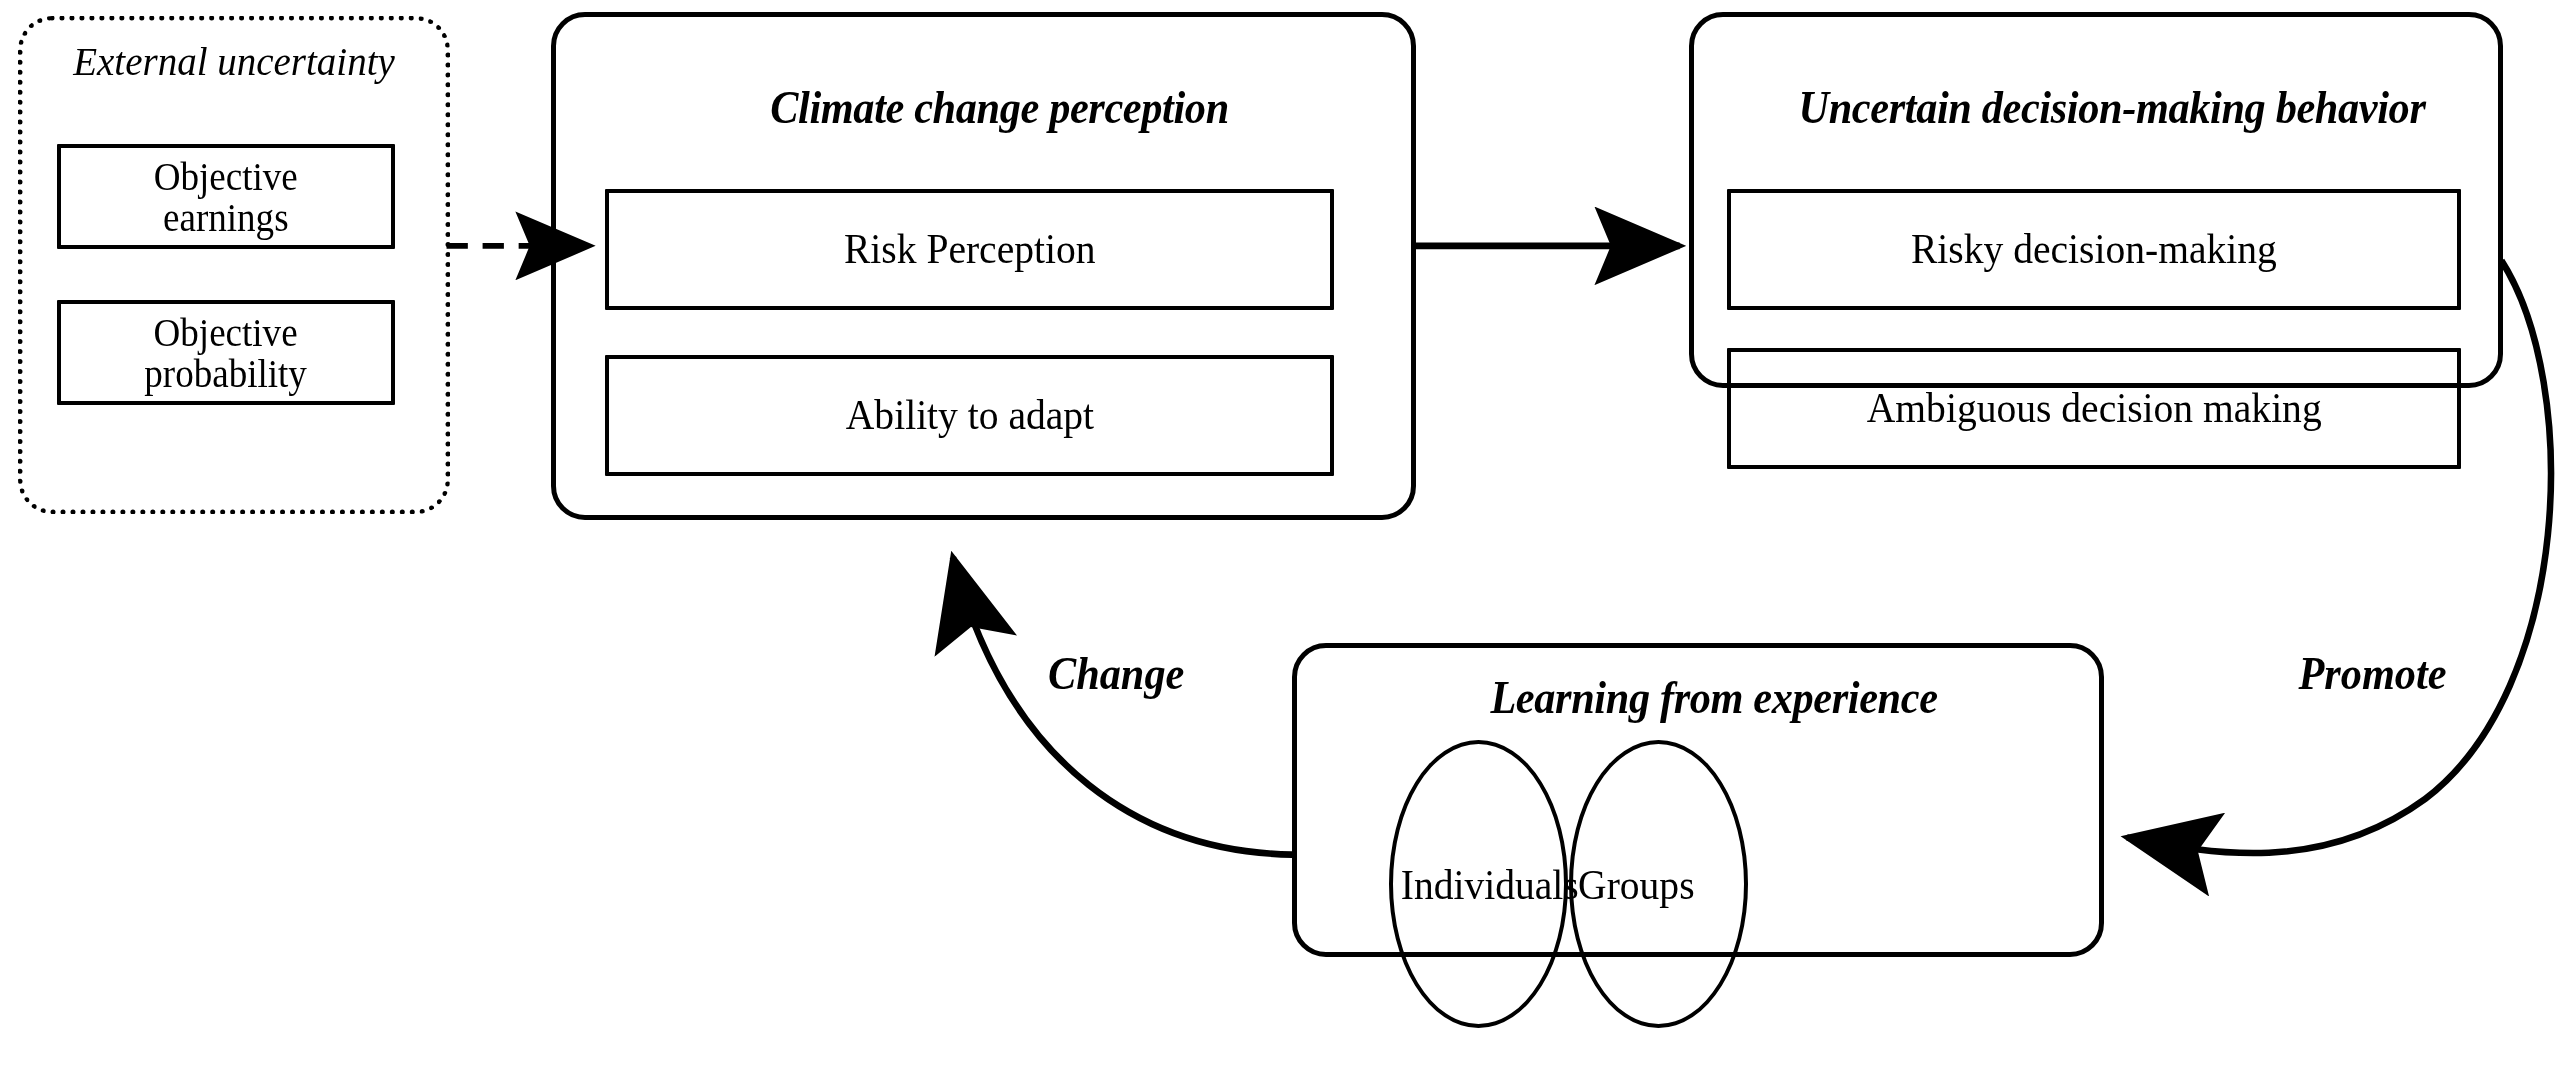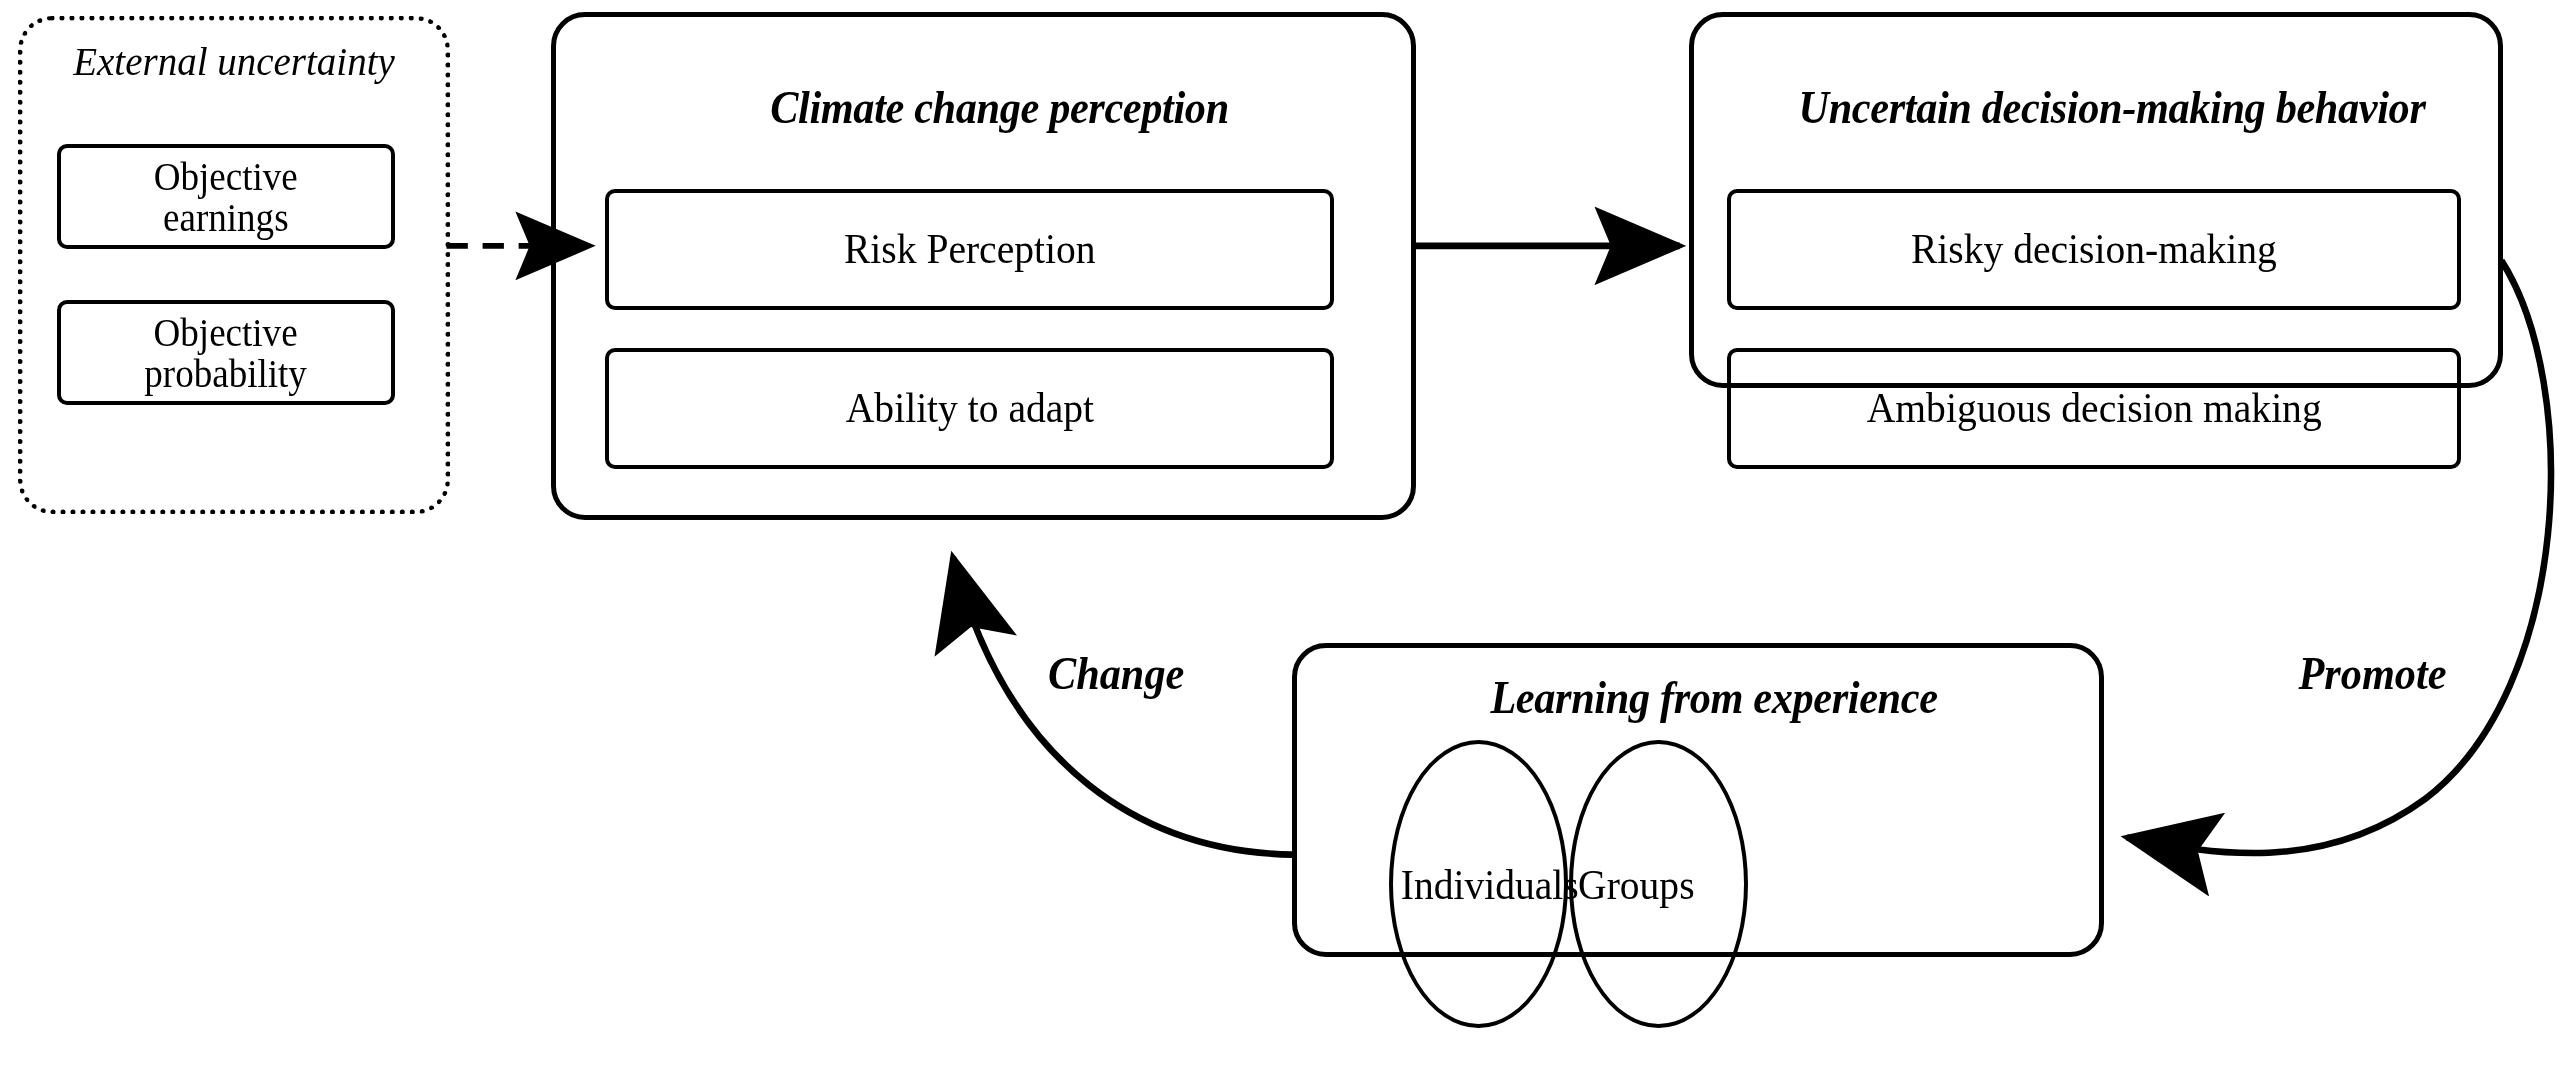--- a/index.html
+++ b/index.html
@@ -43,21 +43,21 @@
     border-radius: 34px;
   }
   .dashdot-box {
     border: 5.7px dashed #000;
     border-radius: 3.3px;
   }
   .inner-box {
     position: absolute;
     box-sizing: border-box;
     border: 4.9px solid #000;
-    border-radius: 10px;
+    border-radius: 1px;
     display: flex;
     align-items: center;
     justify-content: center;
   }
 
   
   .group-title {
     position: absolute;
     width: 100%;
     text-align: center;
@@ -135,21 +135,21 @@
     </div>
   </div>
 
   <div class="box solid-box" style="left:551px; top:11.5px; width:865px; height:508px;">
     <div class="group-title" style="top:64px;">Climate change perception</div>
 
     <div class="inner-box" style="left:49px; top:172px; width:729px; height:121px;">
       <div class="inner-label">Risk Perception</div>
     </div>
 
-    <div class="inner-box" style="left:49px; top:331px; width:729px; height:121px;">
+    <div class="inner-box" style="left:49px; top:338px; width:729px; height:121px;">
       <div class="inner-label">Ability to adapt</div>
     </div>
   </div>
 
   <div class="box solid-box" style="left:1689px; top:11.5px; width:814px; height:376px;">
     <div class="group-title" style="top:64px;">Uncertain decision-making behavior</div>
 
     <div class="inner-box" style="left:33px; top:172px; width:734px; height:121px;">
       <div class="inner-label">Risky decision-making</div>
     </div>

